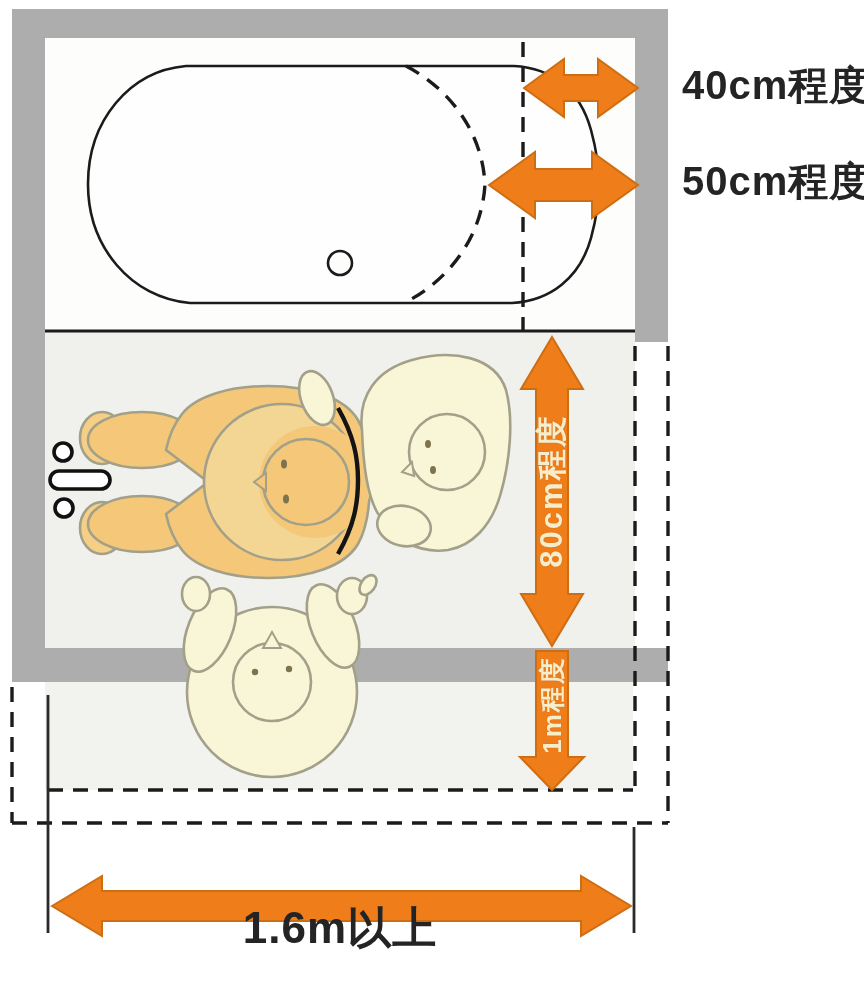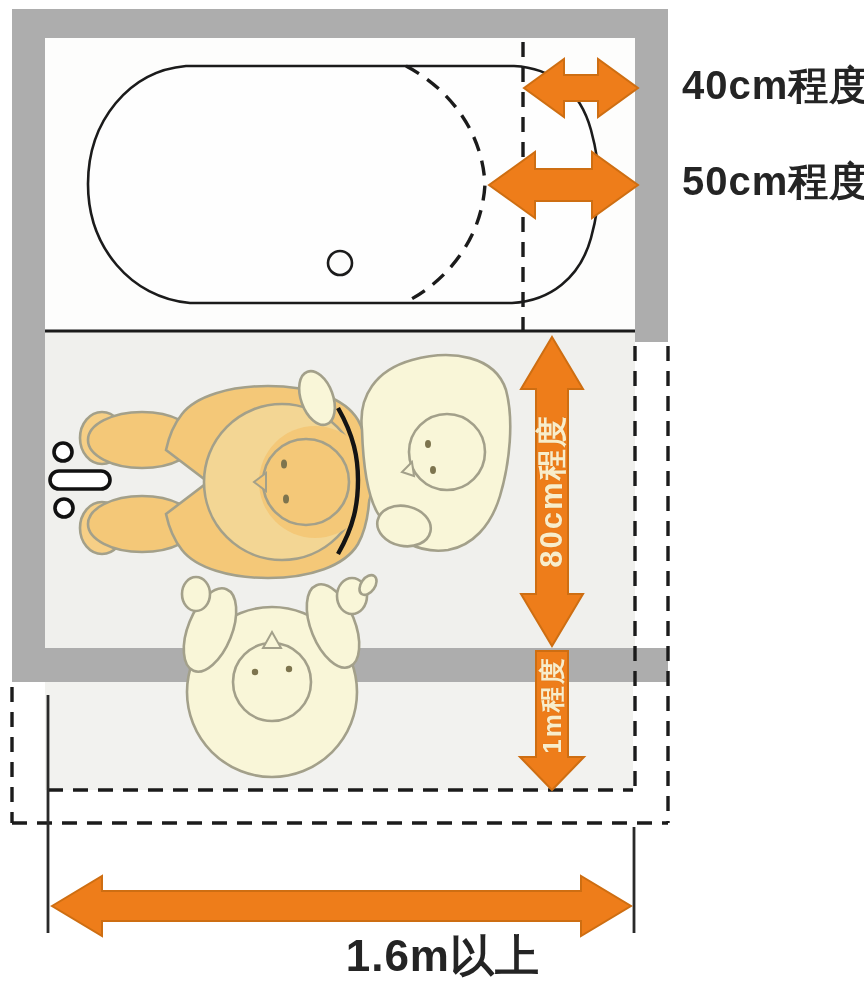--- a/index.html
+++ b/index.html
@@ -17,21 +17,21 @@
   .lbl-side{font-size:40px;line-height:46px;letter-spacing:1px;}
   .lbl-bottom{font-size:44px;line-height:48px;text-align:center;letter-spacing:1px;}
   .lbl-arrow{
     color:#F8EDCB;font-weight:bold;text-align:center;letter-spacing:2px;
     text-shadow:0 0 1px rgba(160,80,0,.45);
   }
   .lbl-80{left:392px;top:473px;width:320px;height:36px;font-size:31px;line-height:36px;transform:rotate(-90deg);}
   .lbl-1m{left:477px;top:690px;width:150px;height:30px;font-size:26px;line-height:30px;transform:rotate(-90deg);}
   .lbl-40{left:682px;top:62px;}
   .lbl-50{left:682px;top:158px;}
-  .lbl-16{left:140px;top:932px;width:400px;text-align:right;}
+  .lbl-16{left:140px;top:904px;width:400px;}
 </style>
 </head>
 <body>
 
 <div class="stage">
 
 <svg class="plan" viewBox="0 0 864 992">
 
   <g>
     <rect x="45" y="38" width="590" height="293" fill="#FDFDFC"></rect>

